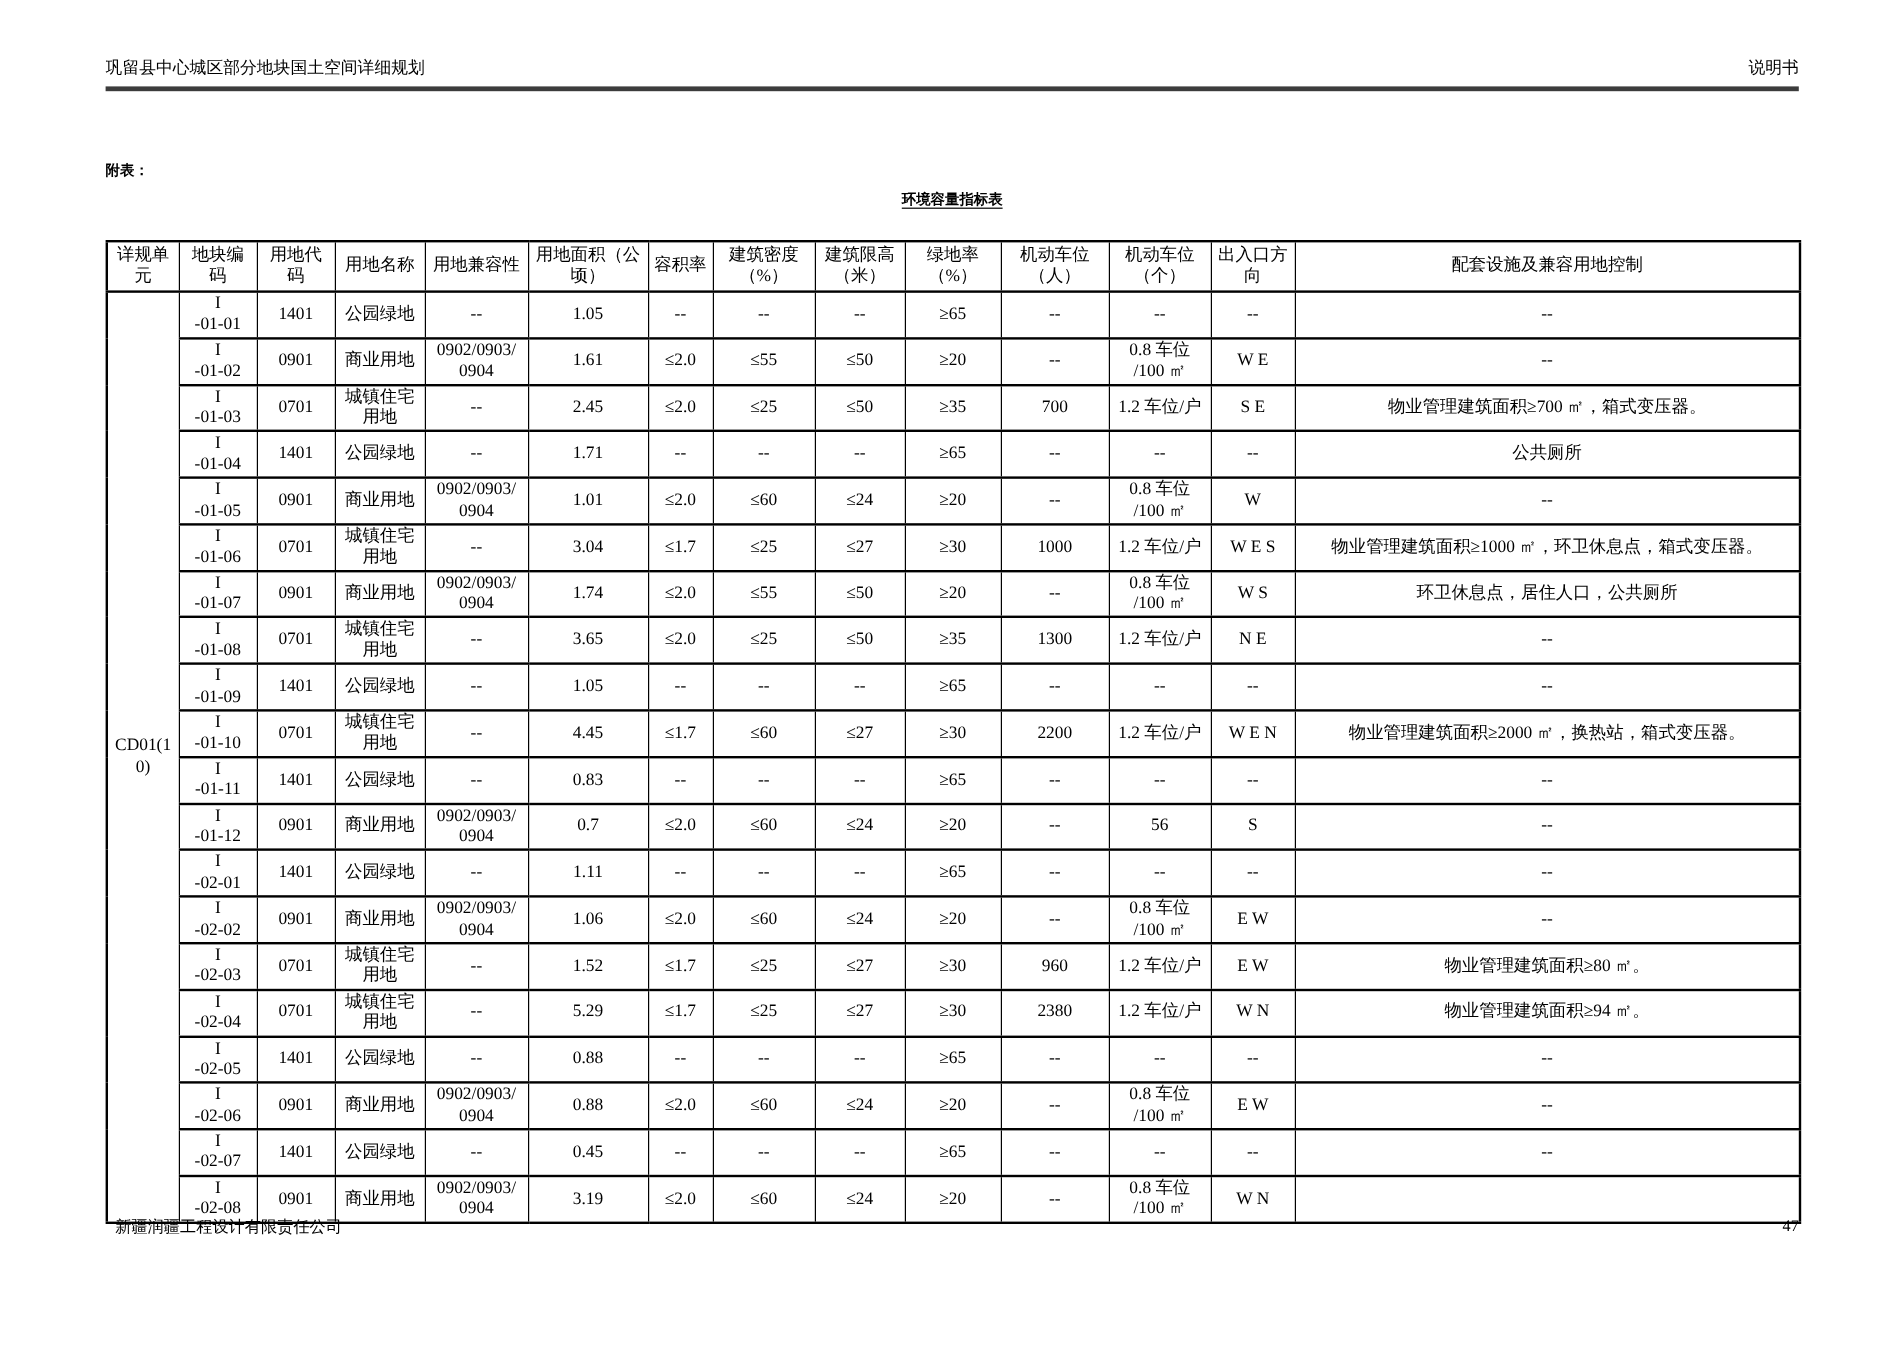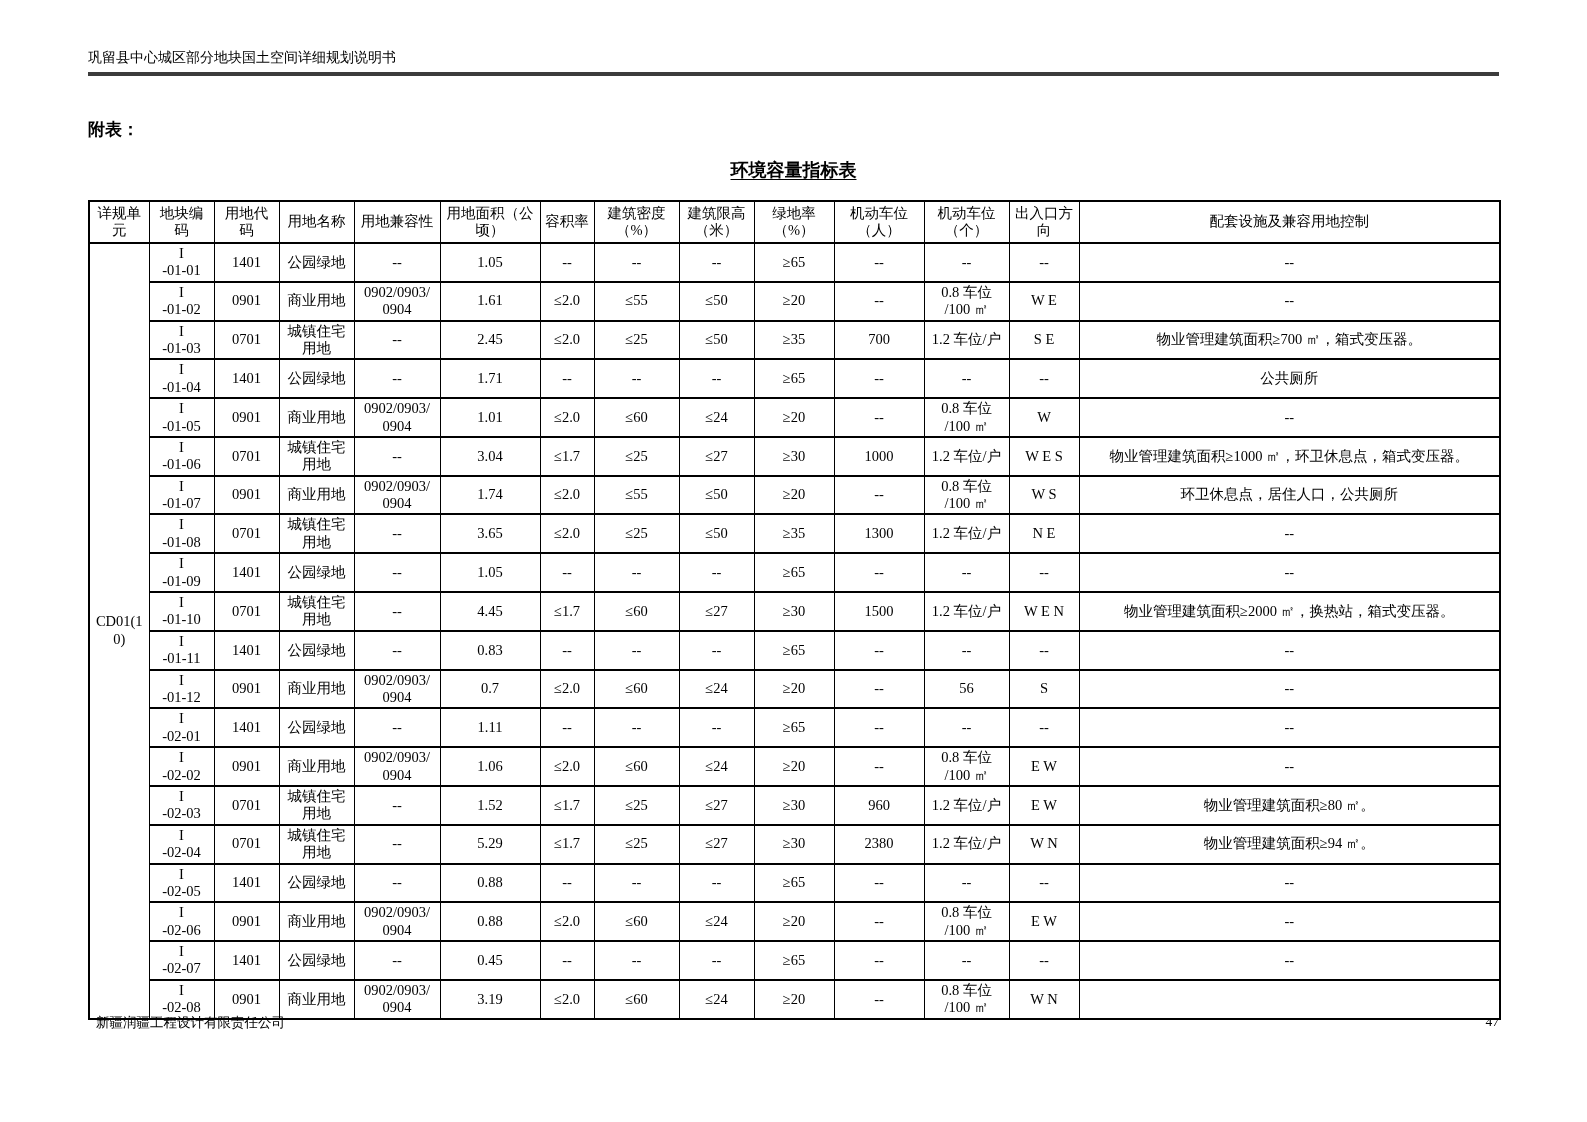--- a/index.html
+++ b/index.html
@@ -6,34 +6,34 @@
   html, body { margin: 0; padding: 0; }
   body {
     width: 1587px; height: 1122px;
     background: #ffffff; color: #000;
     font-family: "Liberation Serif", "DejaVu Serif", serif;
   }
   .page { position: relative; width: 1587px; height: 1122px; overflow: hidden; }
 
   .doc-header {
     position: absolute; top: 50px; left: 88px; width: 1411px;
-    display: flex; justify-content: flex-start;
+    display: flex; justify-content: space-between;
     font-size: 14px; line-height: 1.2;
   }
   .header-rule {
     position: absolute; top: 72px; left: 88px; width: 1411px;
     height: 4px; background: #3c3c3c;
   }
   .annex-label {
-    position: absolute; top: 118px; left: 88px;
-    font-size: 17px; font-weight: bold;
+    position: absolute; top: 134px; left: 88px;
+    font-size: 12px; font-weight: bold;
   }
   .table-title {
     position: absolute; top: 158px; left: 0; width: 100%;
-    text-align: center; font-size: 18px; font-weight: bold;
+    text-align: center; font-size: 12px; font-weight: bold;
     text-decoration: underline; text-underline-offset: 3px;
   }
 
   table.capacity {
     position: absolute; top: 200px; left: 88px;
     width: 1411px; border-collapse: collapse; table-layout: fixed;
     border: 2.5px solid #000;
   }
   table.capacity th, table.capacity td {
     border: 1.5px solid #000;
@@ -276,21 +276,21 @@
 -01-10</td>
           <td>0701</td>
           <td>城镇住宅
 用地</td>
           <td>--</td>
           <td>4.45</td>
           <td>≤1.7</td>
           <td>≤60</td>
           <td>≤27</td>
           <td>≥30</td>
-          <td>1500</td>
+          <td>2200</td>
           <td>1.2 车位/户</td>
           <td>W E N</td>
           <td>物业管理建筑面积≥2000 ㎡，换热站，箱式变压器。</td>
         </tr>
         <tr>
           <td>I
 -01-11</td>
           <td>1401</td>
           <td>公园绿地</td>
           <td>--</td>

